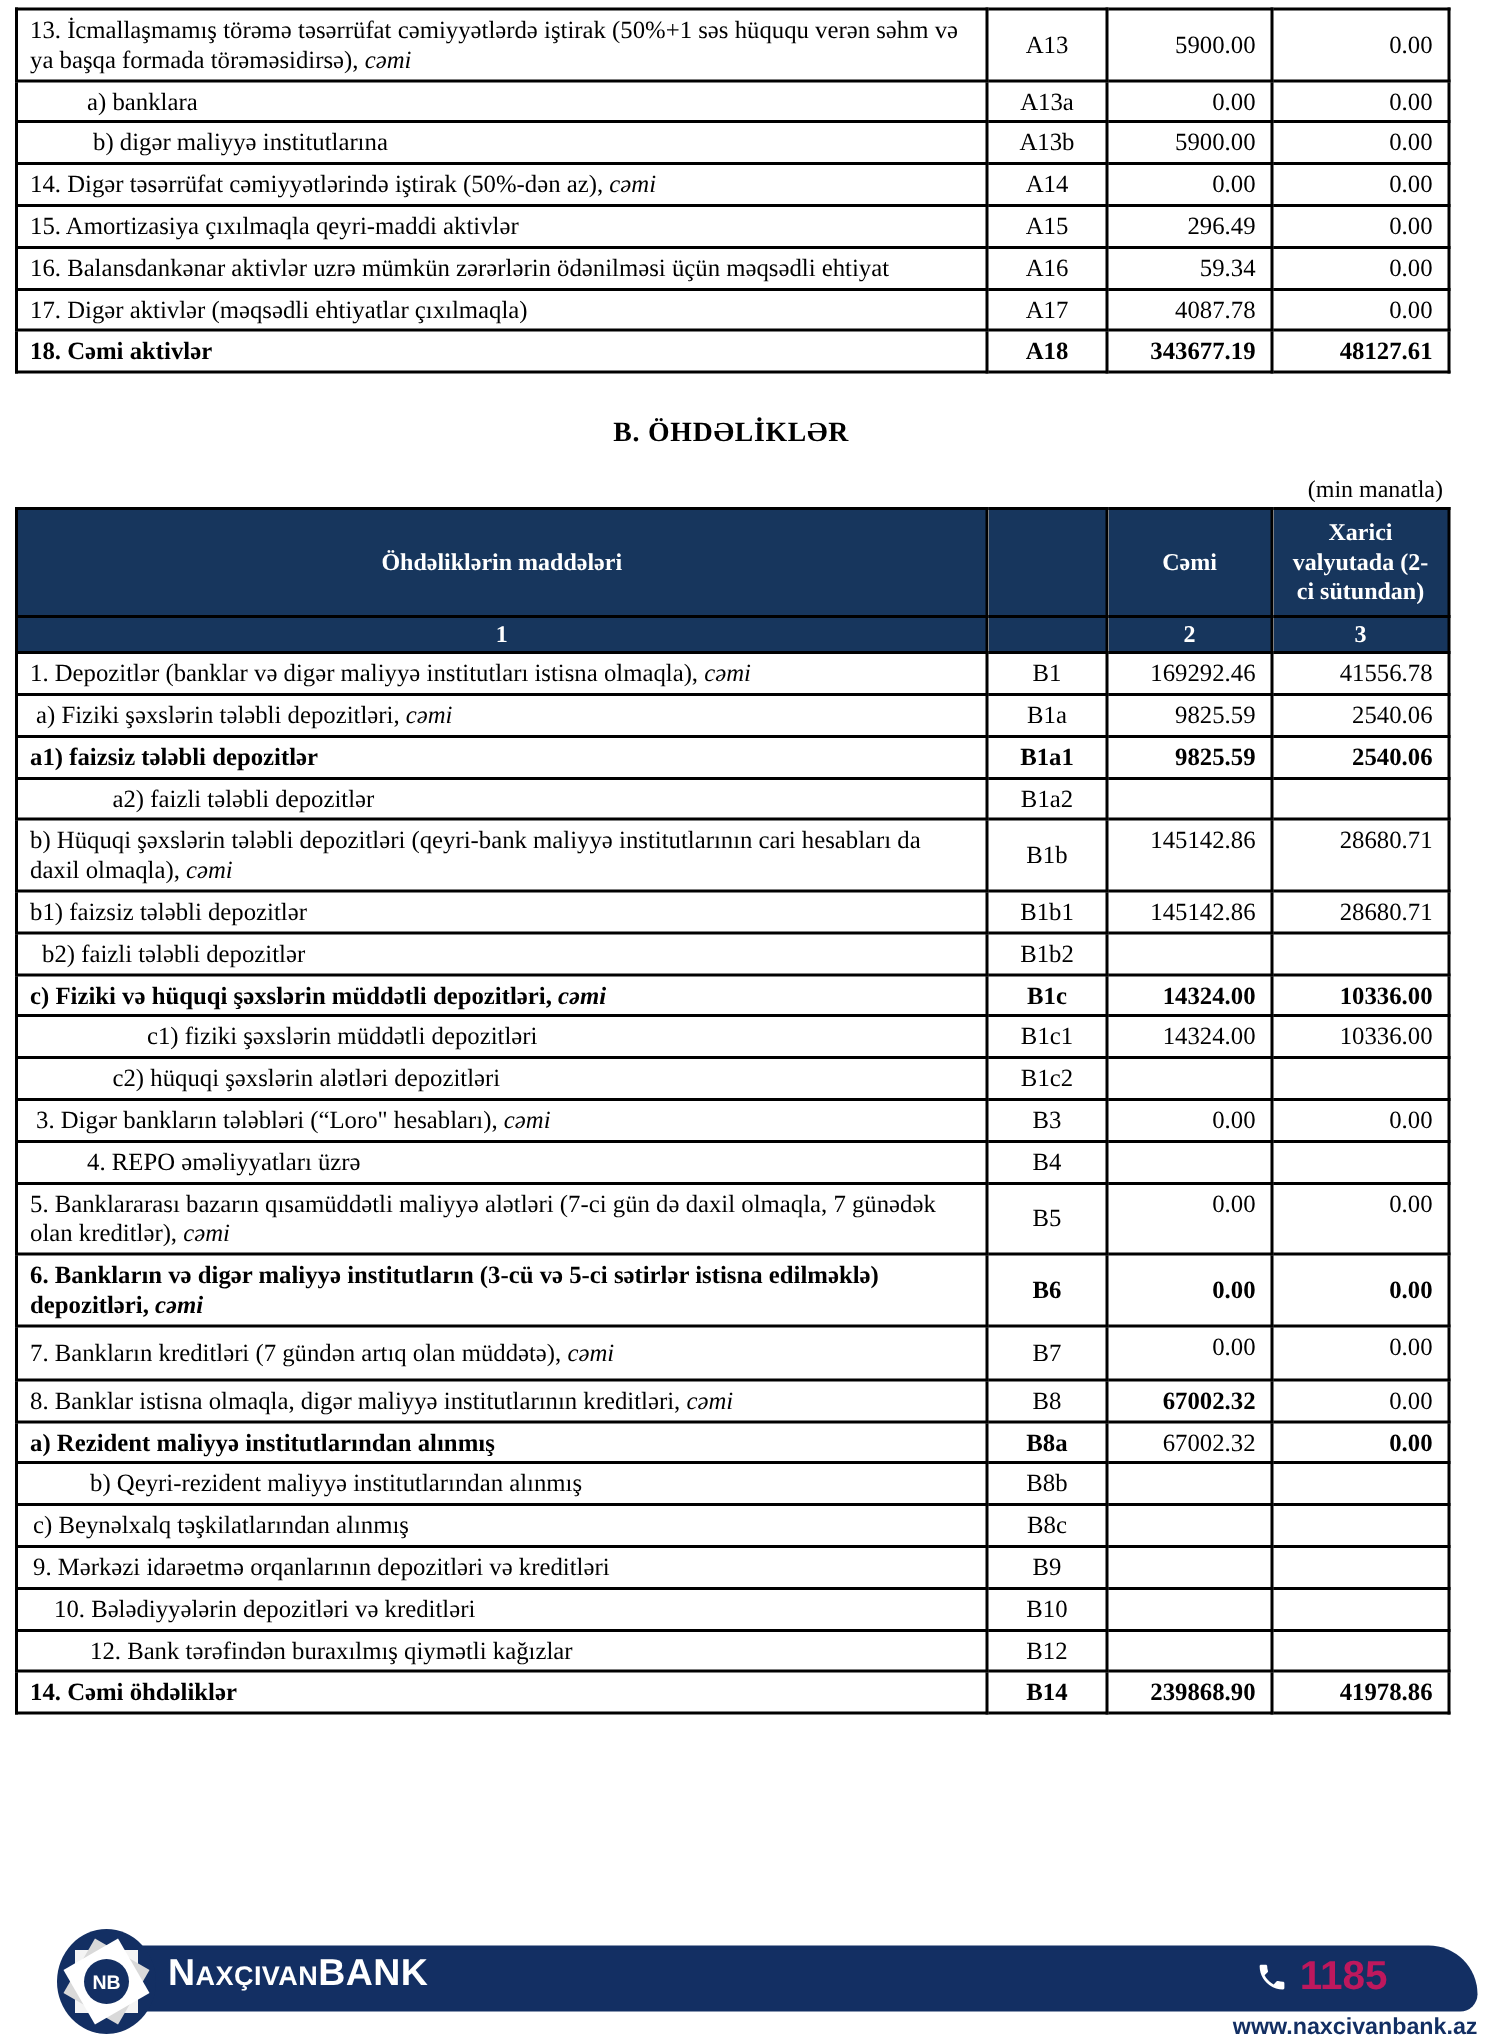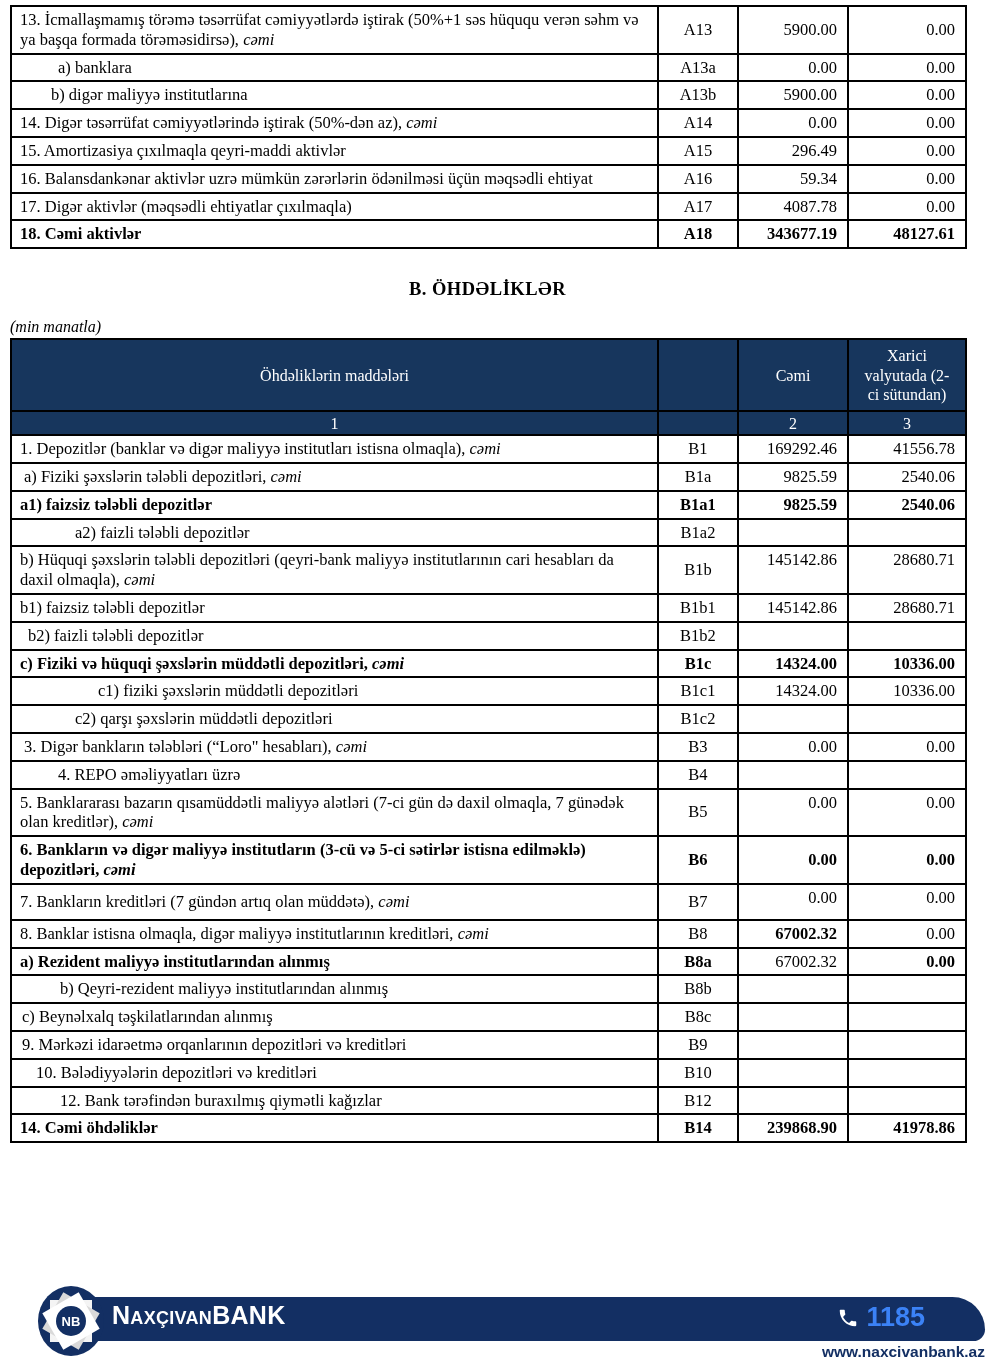--- a/index.html
+++ b/index.html
@@ -11,38 +11,38 @@
   .tbl{border-collapse:collapse;table-layout:fixed;margin-left:10px;width:955px;}
   .tbl td,.tbl th{border:2px solid #000;font-size:16.5px;line-height:1.2;padding:3px 8px;vertical-align:middle;overflow:hidden;}
   .c-label{width:647px;} .c-code{width:80px;} .c-total{width:110px;} .c-foreign{width:118px;}
   td.lbl{text-align:left;}
   td.code{text-align:center;padding-left:2px;padding-right:2px;}
   td.val{text-align:right;padding-right:10px;}
   .b{font-weight:bold;}
   td.vt{vertical-align:top;}
   #assets-table{margin-top:5px;}
   .b-title{margin:30px 0 0 10px;width:955px;text-align:center;font-weight:bold;font-size:18.5px;letter-spacing:.5px;}
-  .unit-note{margin:18px 0 2px 10px;width:952px;text-align:left;font-style:italic;font-size:16px;}
-  #liab-table thead th{background:var(--navy);color:#fff;text-align:center;font-weight:normal;}
+  .unit-note{margin:18px 0 2px 10px;width:952px;text-align:right;font-size:16px;}
+  #liab-table thead th{background:var(--navy);color:#fff;text-align:center;font-weight:bold;}
   #liab-table .hdr1 th{font-size:16px;padding:6px 3px;white-space:pre-line;height:58px;}
   #liab-table .hdr2 th{font-size:16px;padding:1px 3px;height:20px;}
   
   .footer-bar{
     position:absolute;left:60px;top:1297px;width:925px;height:44px;
     background:var(--footer-navy);border-radius:0 34px 12px 0;
   }
   .logo{position:absolute;left:38px;top:1286px;}
   .brand{
     position:absolute;left:112px;top:1303px;color:#fff;
     font-family:"Liberation Sans", sans-serif;font-weight:bold;font-size:25px;line-height:1;
     letter-spacing:.3px;white-space:nowrap;
   }
   .brand .sc{font-variant:small-caps;}
   .phone-wrap{
-    position:absolute;right:75px;top:1304px;color:#3b82f6;display:flex;align-items:center;gap:7px;
+    position:absolute;right:75px;top:1304px;color:#be185d;display:flex;align-items:center;gap:7px;
     font-family:"Liberation Sans", sans-serif;font-weight:bold;font-size:27px;line-height:1;
   }
   .site{
     position:absolute;right:15px;top:1343px;color:var(--footer-navy);
     font-family:"Liberation Sans", sans-serif;font-size:15.5px;font-weight:bold;
   }
 </style>
 </head>
 <body>
 
@@ -60,21 +60,21 @@
         <td class="val">5900.00</td>
         <td class="val">0.00</td>
       </tr>
       <tr>
         <td class="lbl" style="padding-left: 46px;"><span>a) banklara</span></td>
         <td class="code">A13a</td>
         <td class="val">0.00</td>
         <td class="val">0.00</td>
       </tr>
       <tr>
-        <td class="lbl" style="padding-left: 39px;"><span>b) digər maliyyə institutlarına</span></td>
+        <td class="lbl" style="padding-left: 50px;"><span>b) digər maliyyə institutlarına</span></td>
         <td class="code">A13b</td>
         <td class="val">5900.00</td>
         <td class="val">0.00</td>
       </tr>
       <tr>
         <td class="lbl" style="padding-left: 8px;"><span>14. Digər təsərrüfat cəmiyyətlərində iştirak (50%-dən az), </span><i>cəmi</i></td>
         <td class="code">A14</td>
         <td class="val">0.00</td>
         <td class="val">0.00</td>
       </tr>
@@ -180,21 +180,21 @@
         <td class="val b">14324.00</td>
         <td class="val b">10336.00</td>
       </tr>
       <tr>
         <td class="lbl" style="padding-left: 86px;"><span>c1) fiziki şəxslərin müddətli depozitləri</span></td>
         <td class="code">B1c1</td>
         <td class="val">14324.00</td>
         <td class="val">10336.00</td>
       </tr>
       <tr>
-        <td class="lbl" style="padding-left: 63px;"><span>c2) qarşı şəxslərin müddətli depozitləri</span></td>
+        <td class="lbl" style="padding-left: 63px;"><span>c2) hüquqi şəxslərin alətləri depozitləri</span></td>
         <td class="code">B1c2</td>
         <td class="val"></td>
         <td class="val"></td>
       </tr>
       <tr>
         <td class="lbl" style="padding-left: 12px;"><span>3. Digər bankların tələbləri (“Loro" hesabları), </span><i>cəmi</i></td>
         <td class="code">B3</td>
         <td class="val">0.00</td>
         <td class="val">0.00</td>
       </tr>

